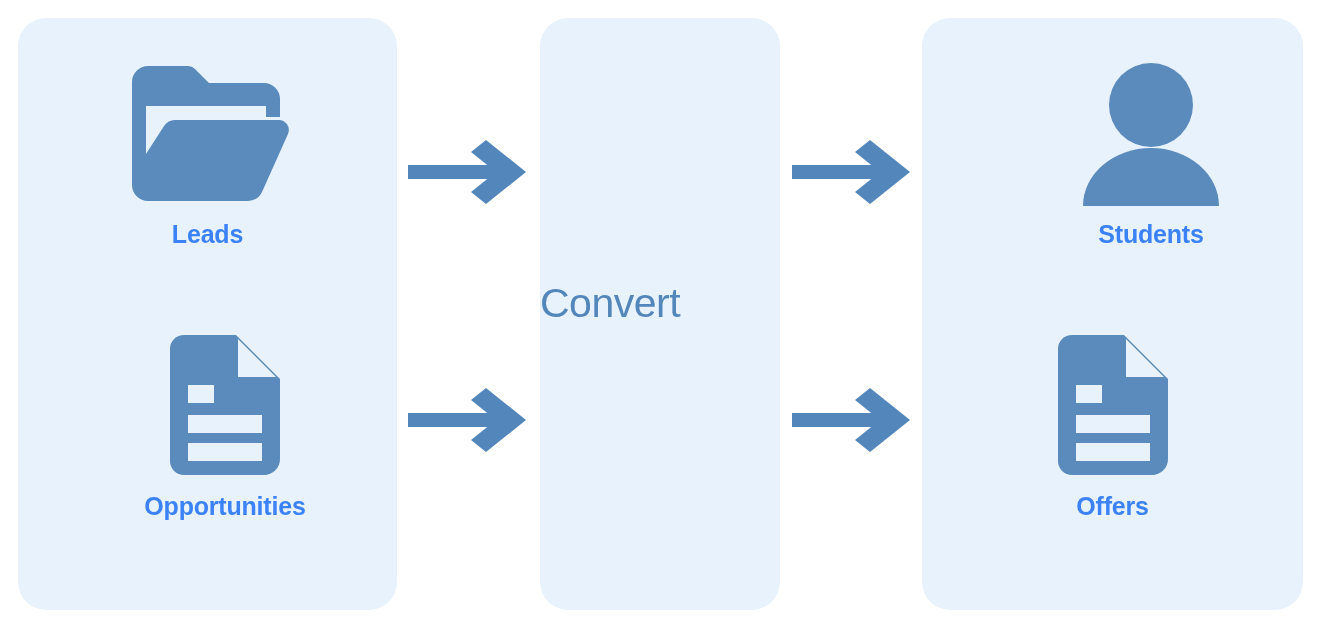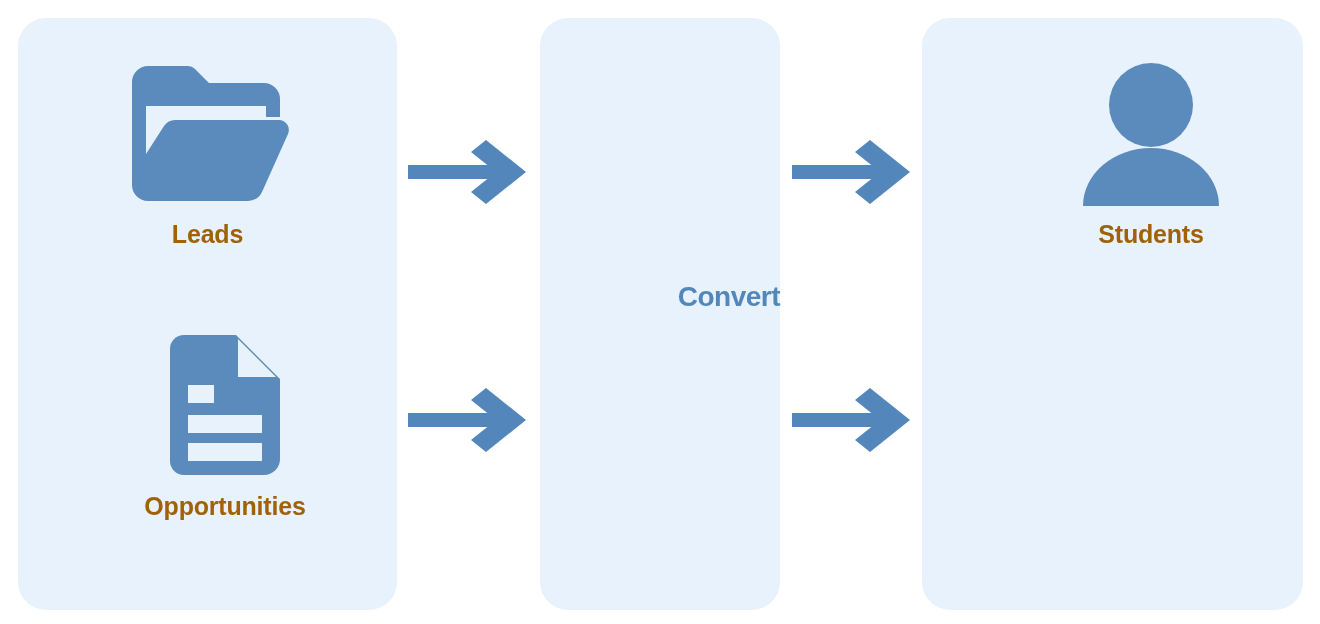--- a/index.html
+++ b/index.html
@@ -43,40 +43,40 @@
   .node .icon-wrap {
     display: flex;
     align-items: center;
     justify-content: center;
     height: 150px;
   }
   .node .node-label {
     margin-top: 14px;
     font-size: 25px;
     font-weight: 700;
-    color: #a16207;
+    color: #3b82f6;
     letter-spacing: -0.2px;
     white-space: nowrap;
     line-height: 1;
   }
 
   .node-leads         { left: 18px;  top: 58px;  width: 379px; }
   .node-opportunities { left: 18px;  top: 330px; width: 414px; }
   .node-students      { left: 922px; top: 58px;  width: 370px; padding-left: 44px; }
   .node-offers        { left: 922px; top: 330px; width: 381px; }
 
   
   .convert-label {
     position: absolute;
     left: 540px;
     top: 283px;
     width: 240px;
-    text-align: right;
-    font-size: 28px;
-    font-weight: 700;
+    text-align: left;
+    font-size: 41px;
+    font-weight: 400;
     color: #5387bb;
     letter-spacing: -0.5px;
     line-height: 1;
   }
 
   
   .arrow {
     position: absolute;
     width: 120px;
     height: 64px;
@@ -128,20 +128,32 @@
   <div class="node node-students">
     <div class="icon-wrap">
       <svg width="136" height="145" viewBox="0 0 136 145" aria-hidden="true">
         <circle cx="68" cy="44" r="42" fill="#5a8bbc"></circle>
         <path d="M0 145 a68 58 0 0 1 136 0 Z" fill="#5a8bbc"></path>
       </svg>
     </div>
     <div class="node-label">Students</div>
   </div>
 
+  <div class="node node-offers">
+    <div class="icon-wrap">
+      <svg width="110" height="140" viewBox="0 0 110 140" aria-hidden="true">
+        <path d="M14 0 h52 l44 44 v80 a16 16 0 0 1 -16 16 H14 a14 14 0 0 1 -14 -14 V14 A14 14 0 0 1 14 0 Z" fill="#5a8bbc"></path>
+        <path d="M68 4 l38 38 H68 Z" fill="#e8f2fd"></path>
+        <rect x="18" y="50" width="26" height="18" fill="#e8f2fd"></rect>
+        <rect x="18" y="80" width="74" height="18" fill="#e8f2fd"></rect>
+        <rect x="18" y="108" width="74" height="18" fill="#e8f2fd"></rect>
+      </svg>
+    </div>
+    <div class="node-label">Offers</div>
+  </div>
 
   <div class="arrow arrow-1">
     <svg width="120" height="64" viewBox="0 0 120 64" aria-hidden="true">
       <rect x="0" y="25" width="88" height="14" fill="#5387bb"></rect>
       <path d="M78 0 L118 32 L78 64 L63 52 L88 32 L63 12 Z" fill="#5387bb"></path>
     </svg>
   </div>
 
   <div class="arrow arrow-2">
     <svg width="120" height="64" viewBox="0 0 120 64" aria-hidden="true">

